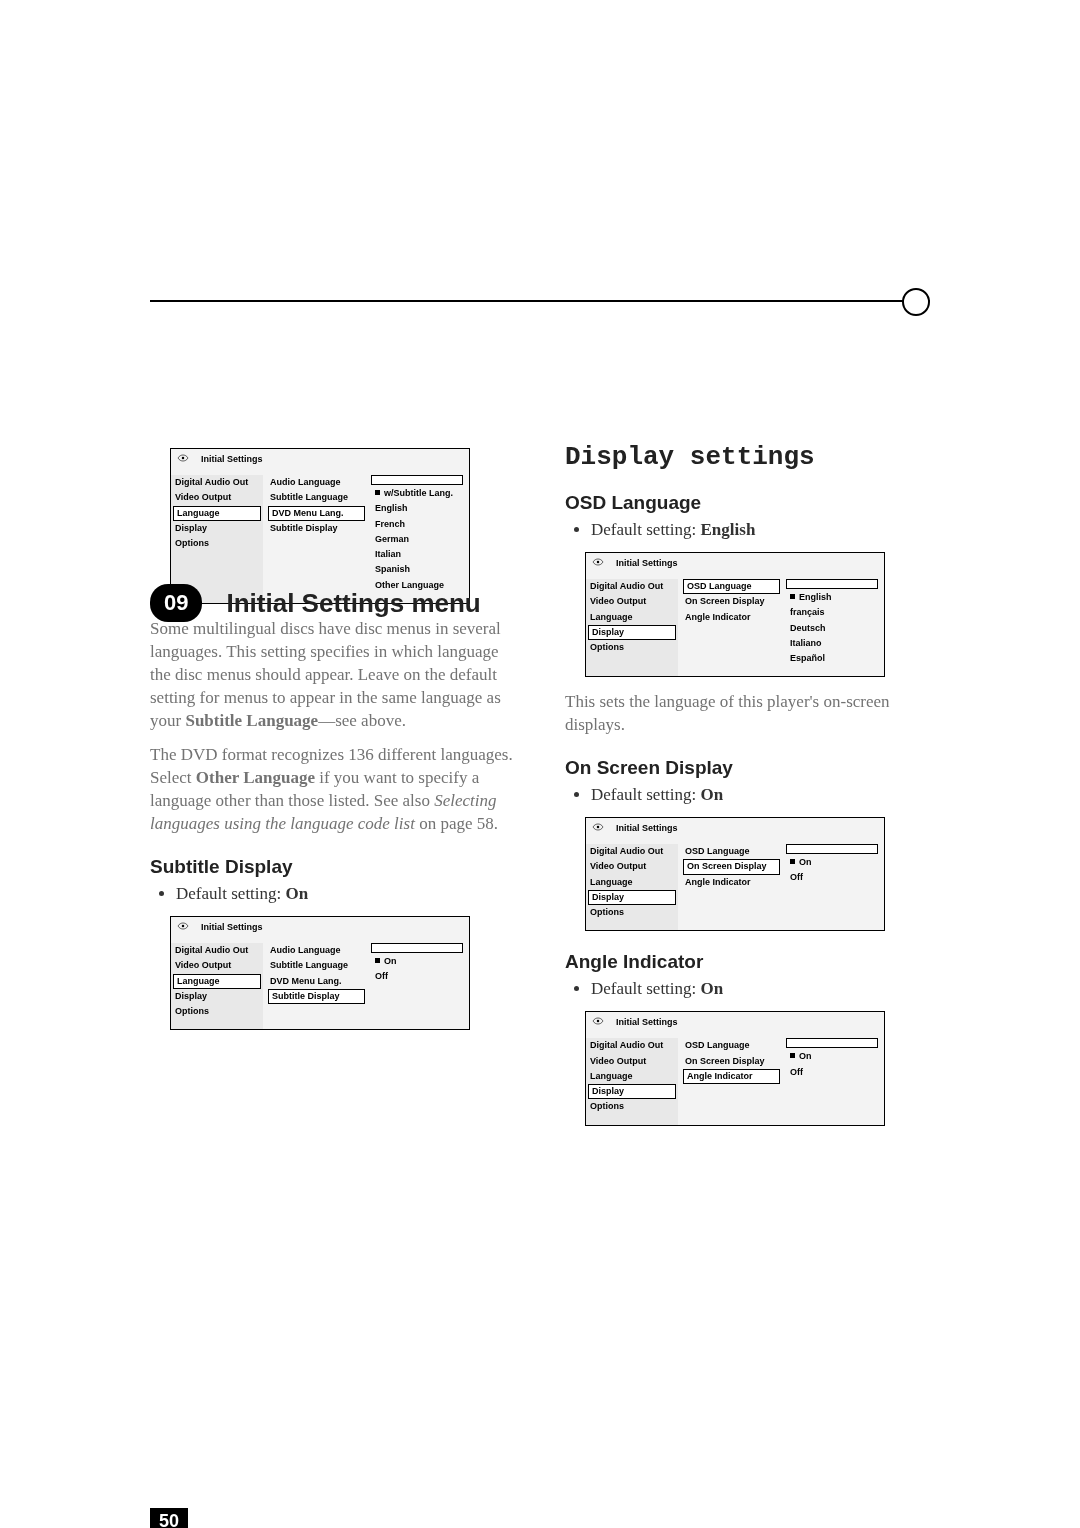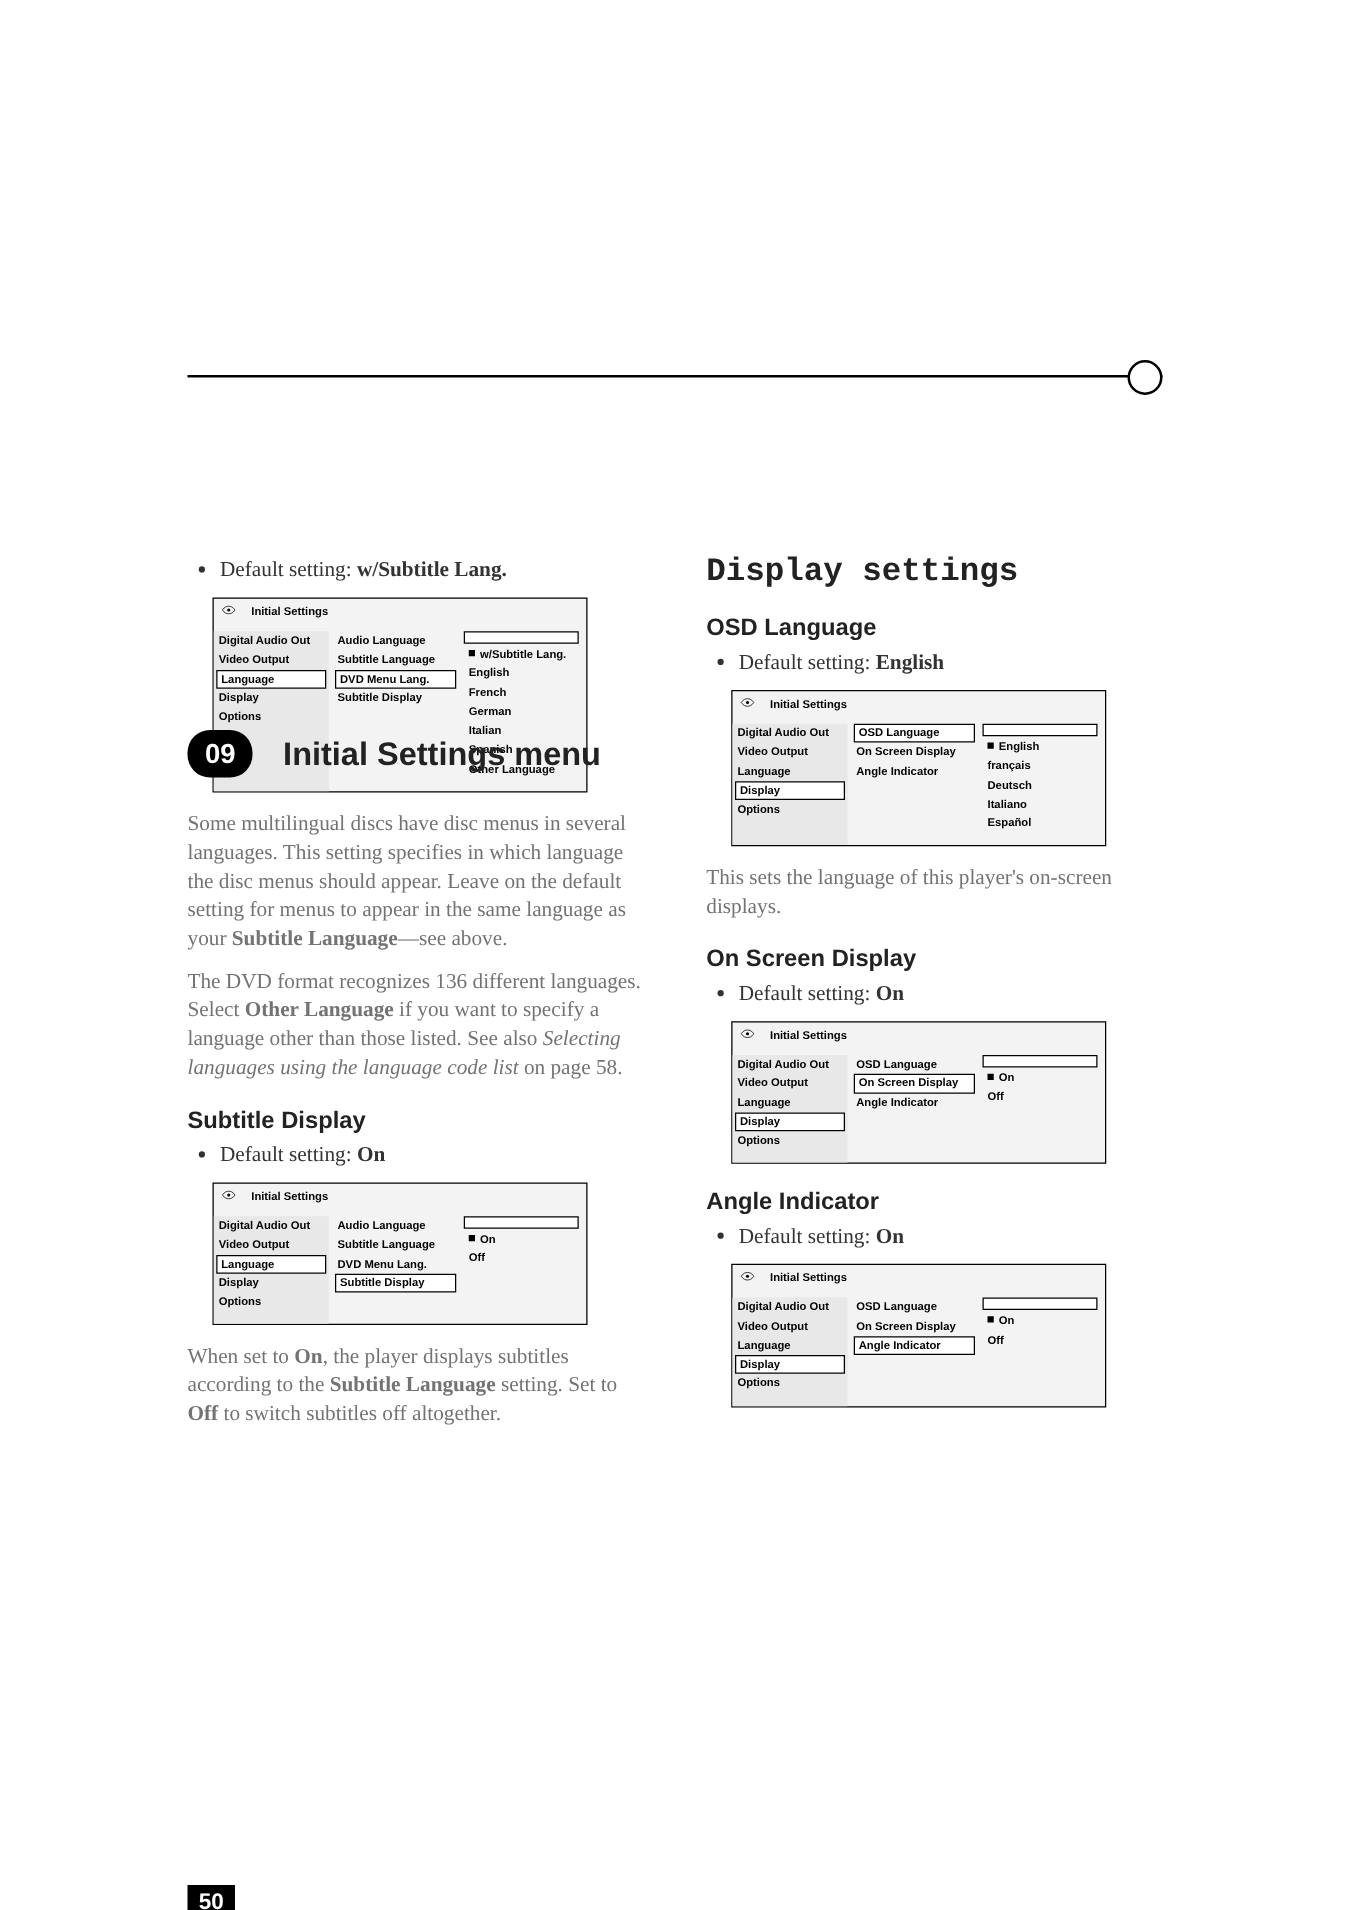--- a/index.html
+++ b/index.html
@@ -195,25 +195,20 @@
   <div class="chapter-badge">
     <span class="badge-num">09</span>
     <span class="badge-title">Initial Settings menu</span>
   </div>
   <div class="header-line"></div>
 
   <div class="columns">
 
     <div>
 
-      <ul class="bullets">
-        <li>
-          <span>Default setting: </span><span class="bold">w/Subtitle Lang.</span>
-        </li>
-      </ul>
       <div class="osd">
           <div class="osd-title">
             <span><svg viewBox="0 0 24 16">
                 <path d="M2 8c3-5 7-6 10-6s7 1 10 6c-3 5-7 6-10 6S5 13 2 8z" fill="none" stroke="#000" stroke-width="1.2"></path>
                 <circle cx="12" cy="8" r="2.5" fill="#000"></circle>
               </svg></span>
             <span>Initial Settings</span>
           </div>
           <div class="osd-cols">
             <div class="osd-col left">
@@ -278,23 +273,20 @@
               <div class="cell plain sel">Subtitle Display</div>
             </div>
             <div class="osd-col right">
               <div class="osd-right-top"></div>
               <div class="cell mark">On</div>
               <div class="cell">Off</div>
             </div>
           </div>
         </div>
 
-      <p class="body">
-        <span>When set to </span><span class="bold">On</span><span>, the player displays subtitles according to the </span><span class="bold">Subtitle Language</span><span> setting. Set to </span><span class="bold">Off</span><span> to switch subtitles off altogether.</span>
-      </p>
     </div>
 
     <div>
 
       <h2 class="section">Display settings</h2>
 
       <h3 class="sub">OSD Language</h3>
       <ul class="bullets">
         <li>
           <span>Default setting: </span><span class="bold">English</span>

